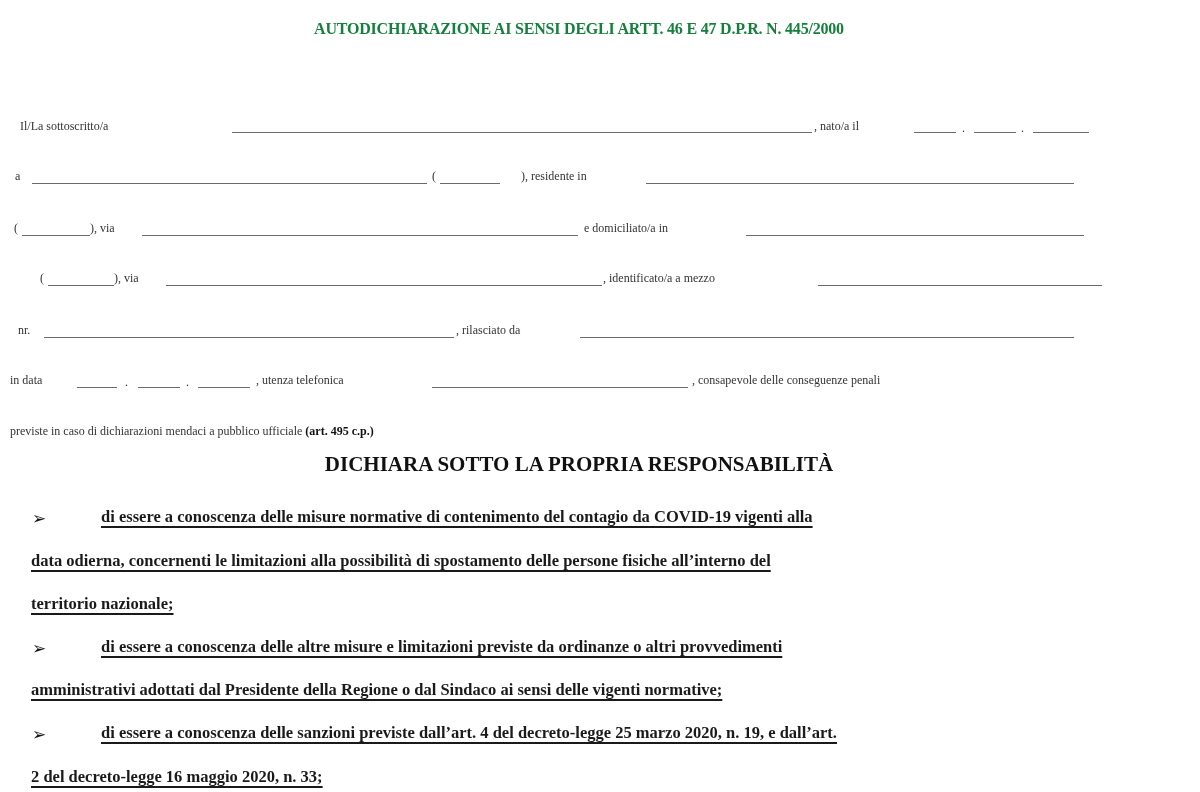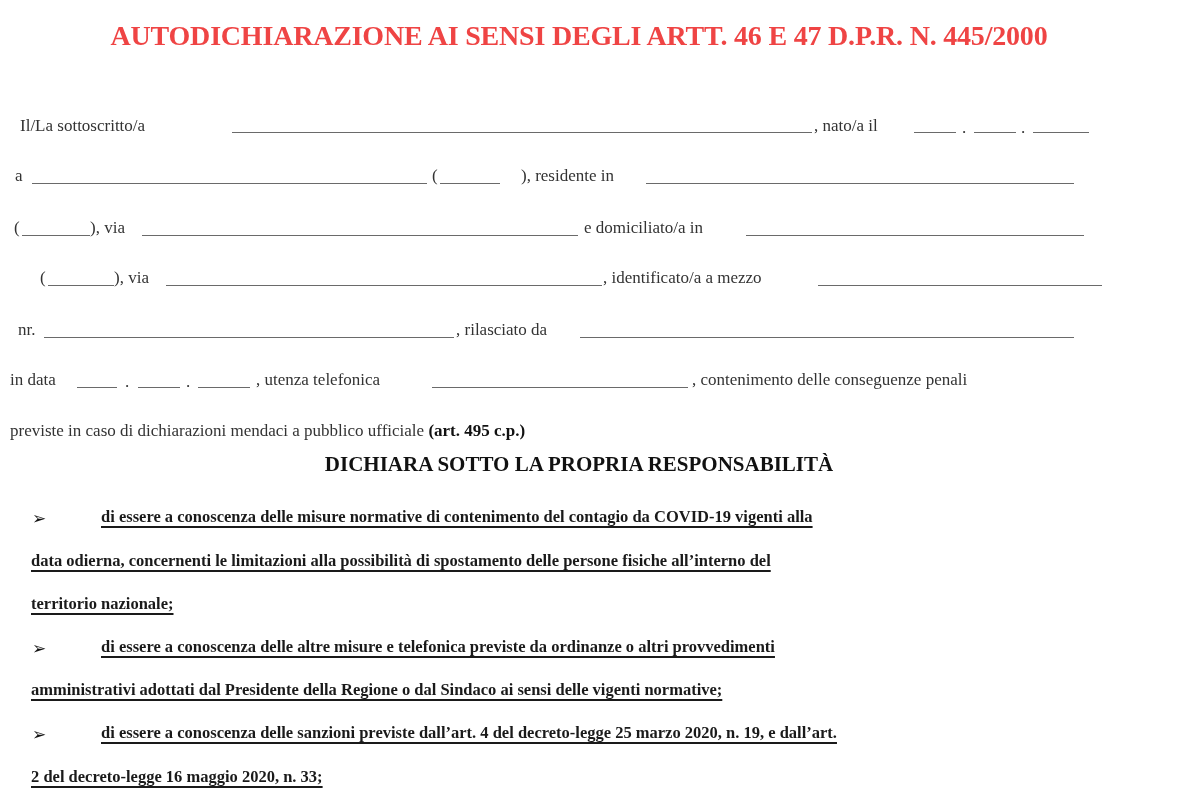--- a/index.html
+++ b/index.html
@@ -12,27 +12,27 @@
       height: 792px;
       position: relative;
       overflow: hidden;
       font-family: "Liberation Serif", "DejaVu Serif", serif;
       color: #2a2a2a;
     }
     .abs { position: absolute; white-space: nowrap; }
     .title {
       left: 0; width: 1158px; text-align: center;
       top: 20px;
-      font-size: 28px;
+      font-size: 16px;
       font-weight: bold;
-      color: #ef4444;
+      color: #15803d;
       letter-spacing: -0.2px;
     }
     .txt {
-      font-size: 17px;
+      font-size: 12px;
       color: #333;
       line-height: 20px;
     }
     .field {
       position: absolute;
       height: 22px;
       border: none;
       border-bottom: 1.6px solid #6a6a6a;
       background: transparent;
       padding: 0;
@@ -106,32 +106,32 @@
 <input class="field" style="left: 580px; top: 315px; width: 494px;" value="">
 
 <div class="abs txt" style="left:10px; top:370px;">in data</div>
 <input class="field" style="left: 77px; top: 365px; width: 40px;" value="">
 <div class="abs txt" style="left:125px; top:372px;">.</div>
 <input class="field" style="left: 138px; top: 365px; width: 42px;" value="">
 <div class="abs txt" style="left:186px; top:372px;">.</div>
 <input class="field" style="left: 198px; top: 365px; width: 52px;" value="">
 <div class="abs txt" style="left:256px; top:370px;">, utenza telefonica</div>
 <input class="field" style="left: 432px; top: 365px; width: 256px;" value="">
-<div class="abs txt" style="left:692px; top:370px;">, contenimento delle conseguenze penali</div>
+<div class="abs txt" style="left:692px; top:370px;">, consapevole delle conseguenze penali</div>
 
 <div class="abs txt" style="left:10px; top:421px;">
   <span>previste in caso di dichiarazioni mendaci a pubblico ufficiale </span><span class="bold">(art. 495 c.p.)</span>
 </div>
 
 <div class="abs subtitle">DICHIARA SOTTO LA PROPRIA RESPONSABILITÀ</div>
 
 <div class="abs arrow" style="left:32px; top:508px;">➢</div>
 <div class="abs decl" style="left:101px; top:507px;">di essere a conoscenza delle misure normative di contenimento del contagio da COVID-19 vigenti alla</div>
 <div class="abs decl" style="left:31px; top:551px;">data odierna, concernenti le limitazioni alla possibilità di spostamento delle persone fisiche all’interno del</div>
 <div class="abs decl" style="left:31px; top:594px;">territorio nazionale;</div>
 
 <div class="abs arrow" style="left:32px; top:638px;">➢</div>
-<div class="abs decl" style="left:101px; top:637px;">di essere a conoscenza delle altre misure e telefonica previste da ordinanze o altri provvedimenti</div>
+<div class="abs decl" style="left:101px; top:637px;">di essere a conoscenza delle altre misure e limitazioni previste da ordinanze o altri provvedimenti</div>
 <div class="abs decl" style="left:31px; top:680px;">amministrativi adottati dal Presidente della Regione o dal Sindaco ai sensi delle vigenti normative;</div>
 
 <div class="abs arrow" style="left:32px; top:724px;">➢</div>
 <div class="abs decl" style="left:101px; top:723px;">di essere a conoscenza delle sanzioni previste dall’art. 4 del decreto-legge 25 marzo 2020, n. 19, e dall’art.</div>
 <div class="abs decl" style="left:31px; top:767px;">2 del decreto-legge 16 maggio 2020, n. 33;</div>
 
 </body></html>

